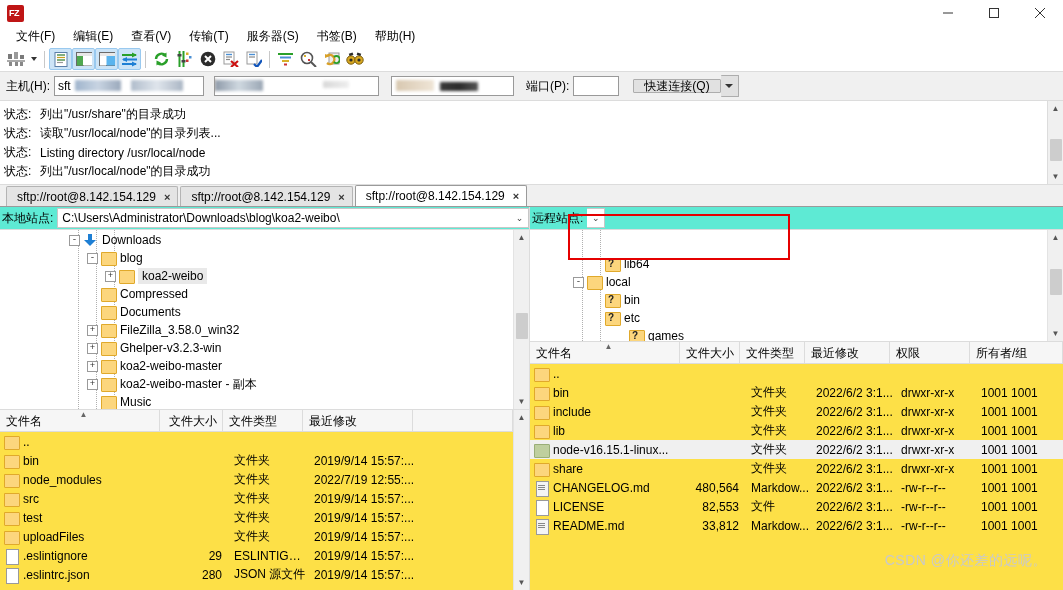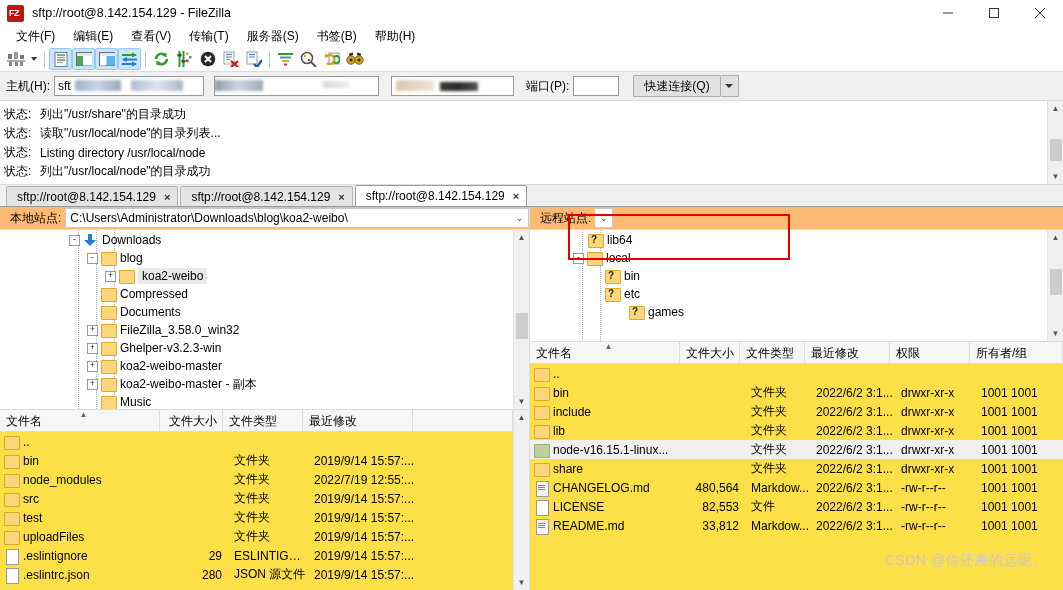--- a/index.html
+++ b/index.html
@@ -33,21 +33,21 @@
   .tdrop { width:13px; height:22px; display:flex; align-items:center; justify-content:center; }
   .tdrop:after { content:""; border-left:3.5px solid transparent; border-right:3.5px solid transparent; border-top:4px solid #333; }
   .tbar-bottom { height:1px; background:#dcdcdc; }
 
   
   .qbar { height:29px; background:#f0f0f0; display:flex; align-items:center; padding-left:6px; flex:0 0 29px; gap:0; border-bottom:1px solid #dcdcdc;}
   .qlabel { font-size:12px; margin-right:4px; white-space:nowrap;}
   .qinput { height:20px; border:1px solid #999; background:#fff; position:relative; overflow:hidden; }
   .blur { position:absolute; border-radius:1px; filter: blur(1.6px); }
 
-  .qbtn { height:22px; border:1px solid #adadad; background:#e1e1e1; font-size:12px; padding:0 10px; display:flex; align-items:center; border-radius:1px;}
+  .qbtn { height:14px; border:1px solid #adadad; background:#e1e1e1; font-size:12px; padding:0 10px; display:flex; align-items:center; border-radius:1px;}
   .qbtn-arrow { height:22px; width:18px; border:1px solid #adadad; border-left:none; background:#e1e1e1; display:flex; align-items:center; justify-content:center; border-radius:1px;}
   .qbtn-arrow:after { content:""; border-left:4px solid transparent; border-right:4px solid transparent; border-top:4px solid #333; }
 
   
   .logwrap { flex:0 0 84px; position:relative; background:#fff; border-bottom:1px solid #dcdcdc; display:flex; }
   .log { flex:1 1 auto; padding:4px 0 0 4px; overflow:hidden; }
   .logrow { height:19px; display:flex; align-items:center; font-size:12px; }
   .logkey { width:36px; flex:0 0 36px; }
   .logmsg { white-space:nowrap; }
   .logscroll { width:16px; flex:0 0 16px; background:#f0f0f0; border-left:1px solid #dcdcdc; display:flex; flex-direction:column; justify-content:space-between; align-items:center; }
@@ -59,21 +59,21 @@
   .tabbar { flex:0 0 22px; background:#f0f0f0; display:flex; align-items:flex-end; padding-left:6px; border-bottom:1px solid #9a9a9a; }
   .tab { height:20px; display:flex; align-items:center; padding:0 7px 0 10px; font-size:12px; background:#e4e4e4; border:1px solid #b4b4b4; border-bottom:none; margin-right:2px; border-radius:2px 2px 0 0; white-space:nowrap; }
   .tab.active { background:#ffffff; height:21px; border-color:#9a9a9a; }
   .tab .x { margin-left:8px; font-size:11px; font-weight:bold; color:#333; }
 
   
   .panes { flex:1 1 auto; display:flex; min-height:0; }
   .pane { display:flex; flex-direction:column; min-width:0; }
   .pane-left { flex:0 0 530px; border-right:1px solid #dcdcdc;}
   .pane-right { flex:1 1 auto; }
-  .sitebar { height:22px; display:flex; align-items:center; background:#fdba74; padding-left:10px; flex:0 0 22px; }
+  .sitebar { height:22px; display:flex; align-items:center; background:#5eead4; padding-left:2px; flex:0 0 22px; }
   .sitelabel { font-size:12px; white-space:nowrap; margin-right:4px; }
   .sitefield { flex:1 1 auto; height:20px; background:#fff; border:1px solid #c7c7c7; border-right:none; display:flex; align-items:center; padding-left:4px; font-size:12px; min-width:0;}
   .sitefield .sel { background:#2a7fd4; color:#fff; padding:1px 1px 1px 2px;}
   .sitedrop { width:18px; height:20px; background:#fff; border:1px solid #c7c7c7; border-left:none; display:flex; align-items:center; justify-content:center; color:#444; font-size:9px; flex:0 0 18px;}
 
   
   .treewrap { flex:0 0 auto; background:#fff; display:flex; border-top:1px solid #dcdcdc; overflow:hidden; position:relative;}
   .tree { flex:1 1 auto; overflow:hidden; padding-top:1px; position:relative;}
   .tree-left { height:180px; }
   .tree-right { height:112px; }
@@ -117,21 +117,20 @@
   
   .watermark { position:absolute; right:16px; bottom:20px; color:#c9c9c9; font-size:14px; z-index:40; letter-spacing:0.5px;}
 </style>
 </head>
 <body>
 
 <div class="app">
 
   <div class="titlebar">
     <div class="tb-icon"></div>
-    <div class="tb-title">sftp://root@8.142.154.129 - FileZilla</div>
     <div class="tb-spacer"></div>
     <div class="wbtn">
       <svg width="12" height="12" viewBox="0 0 12 12">
           <line x1="1" y1="6" x2="11" y2="6" stroke="#333" stroke-width="1"></line>
         </svg>
     </div>
     <div class="wbtn">
       <svg width="12" height="12" viewBox="0 0 12 12">
           <rect x="1.5" y="1.5" width="9" height="9" fill="none" stroke="#333" stroke-width="1"></rect>
         </svg>
@@ -518,21 +517,21 @@
       <div class="sitebar">
         <span class="sitelabel">远程站点:</span>
         <div class="sitedrop">⌄</div>
       </div>
 
       <div class="treewrap tree-right">
         <div class="tree">
           <div class="vline" style="left:52px;"></div>
           <div class="vline" style="left:70px;"></div>
 
-          <div class="tnode" style="padding-left:44px;">
+          <div class="tnode" style="padding-left:61px;margin-top:24px;">
             <span class="nub"></span>
             <span class="folder q"></span>
             <span class="lbl">lib64</span>
           </div>
           <div class="tnode" style="padding-left:43px;">
             <span class="exp">-</span>
             <span class="folder"></span>
             <span class="lbl">local</span>
           </div>
           <div class="tnode" style="padding-left:61px;">

